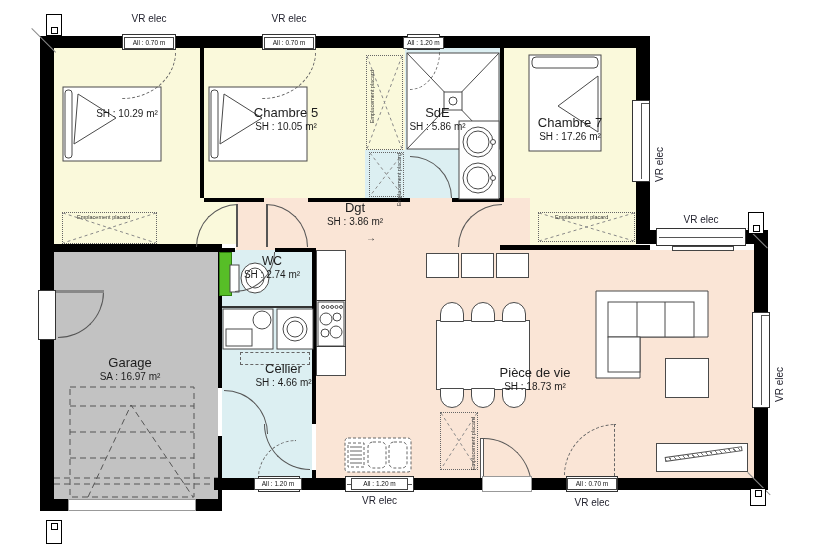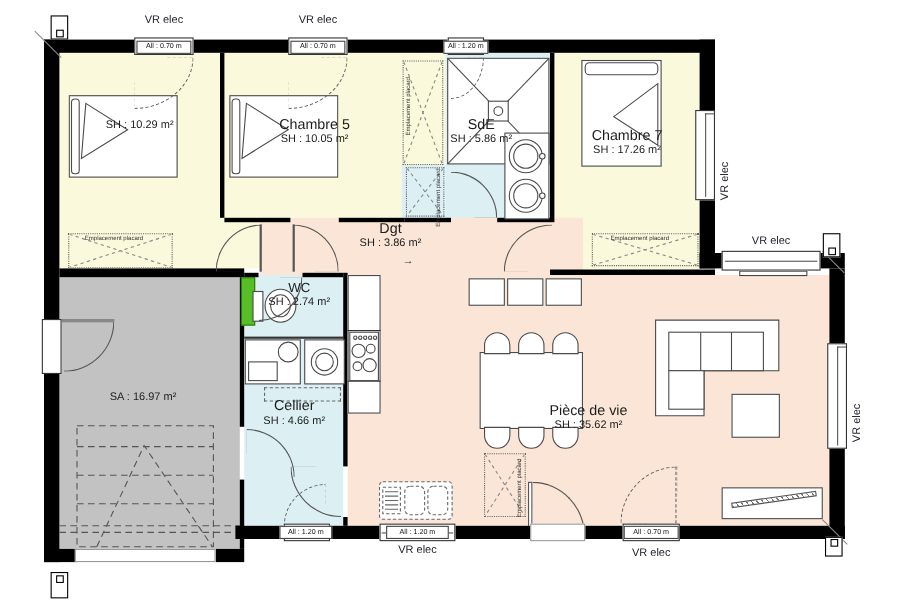--- a/index.html
+++ b/index.html
@@ -348,26 +348,27 @@
   </div>
   <div class="rlabel" style="left:300px;top:201px;width:110px;">
     <div class="rname">Dgt</div>
     <div class="rarea">SH : 3.86 m²</div>
   </div>
   <div class="rlabel" style="left:232px;top:255px;width:80px;">
     <div class="rname" style="font-size:12px;">WC</div>
     <div class="rarea">SH : 2.74 m²</div>
   </div>
   <div class="rlabel" style="left:60px;top:356px;width:140px;">
+    <div class="rname">Garage</div>
     <div class="rarea">SA : 16.97 m²</div>
   </div>
-  <div class="rlabel" style="left:210px;top:362px;width:115px;">
+  <div class="rlabel" style="left:226px;top:362px;width:115px;">
     <div class="rname">Cellier</div>
     <div class="rarea">SH : 4.66 m²</div>
   </div>
   <div class="rlabel" style="left:470px;top:366px;width:130px;">
     <div class="rname">Pièce de vie</div>
-    <div class="rarea">SH : 35.62 m²</div>
+    <div class="rarea">SH : 18.73 m²</div>
   </div>
 
   <div class="abs" style="left:366px;top:232px;font-size:10px;color:#333;">→</div>
 
 </div>
 
 </body></html>

